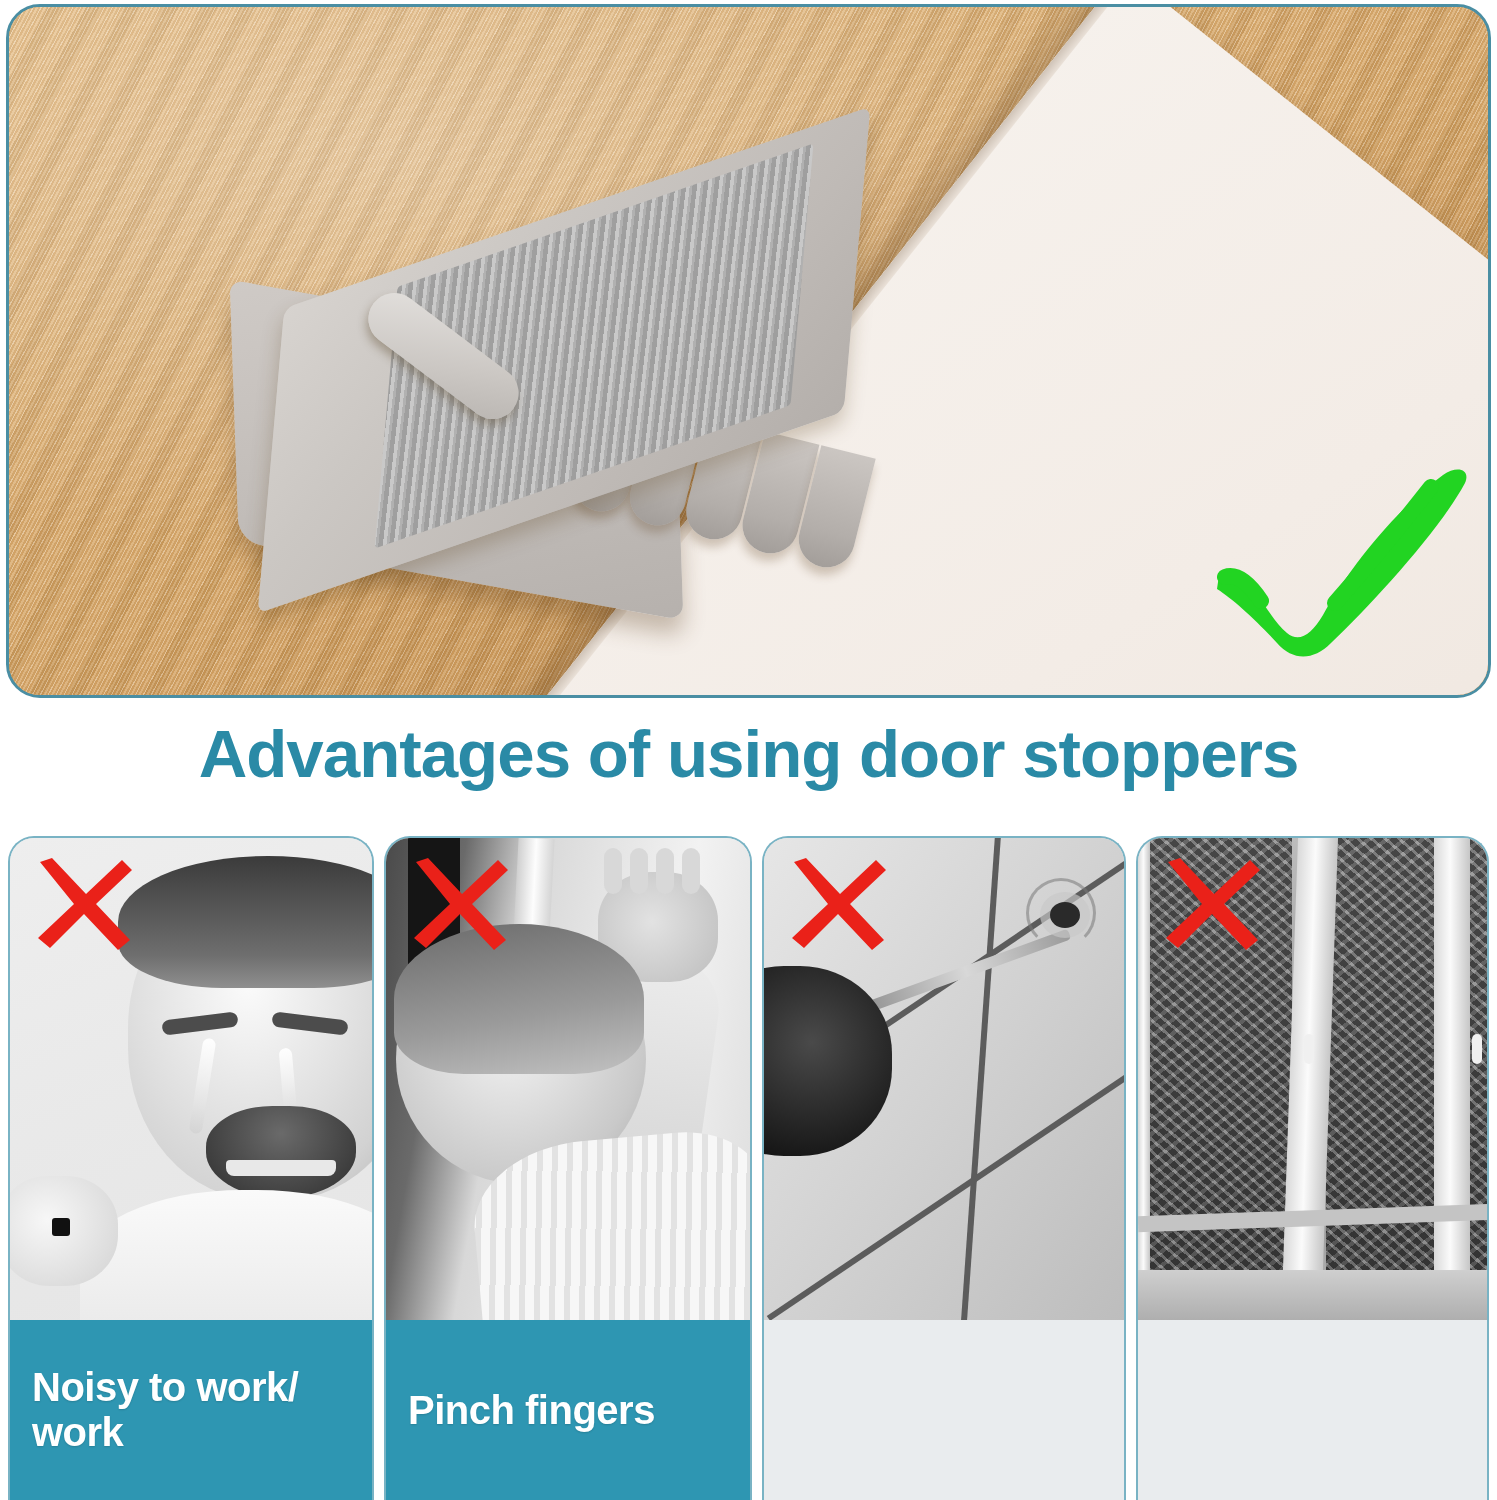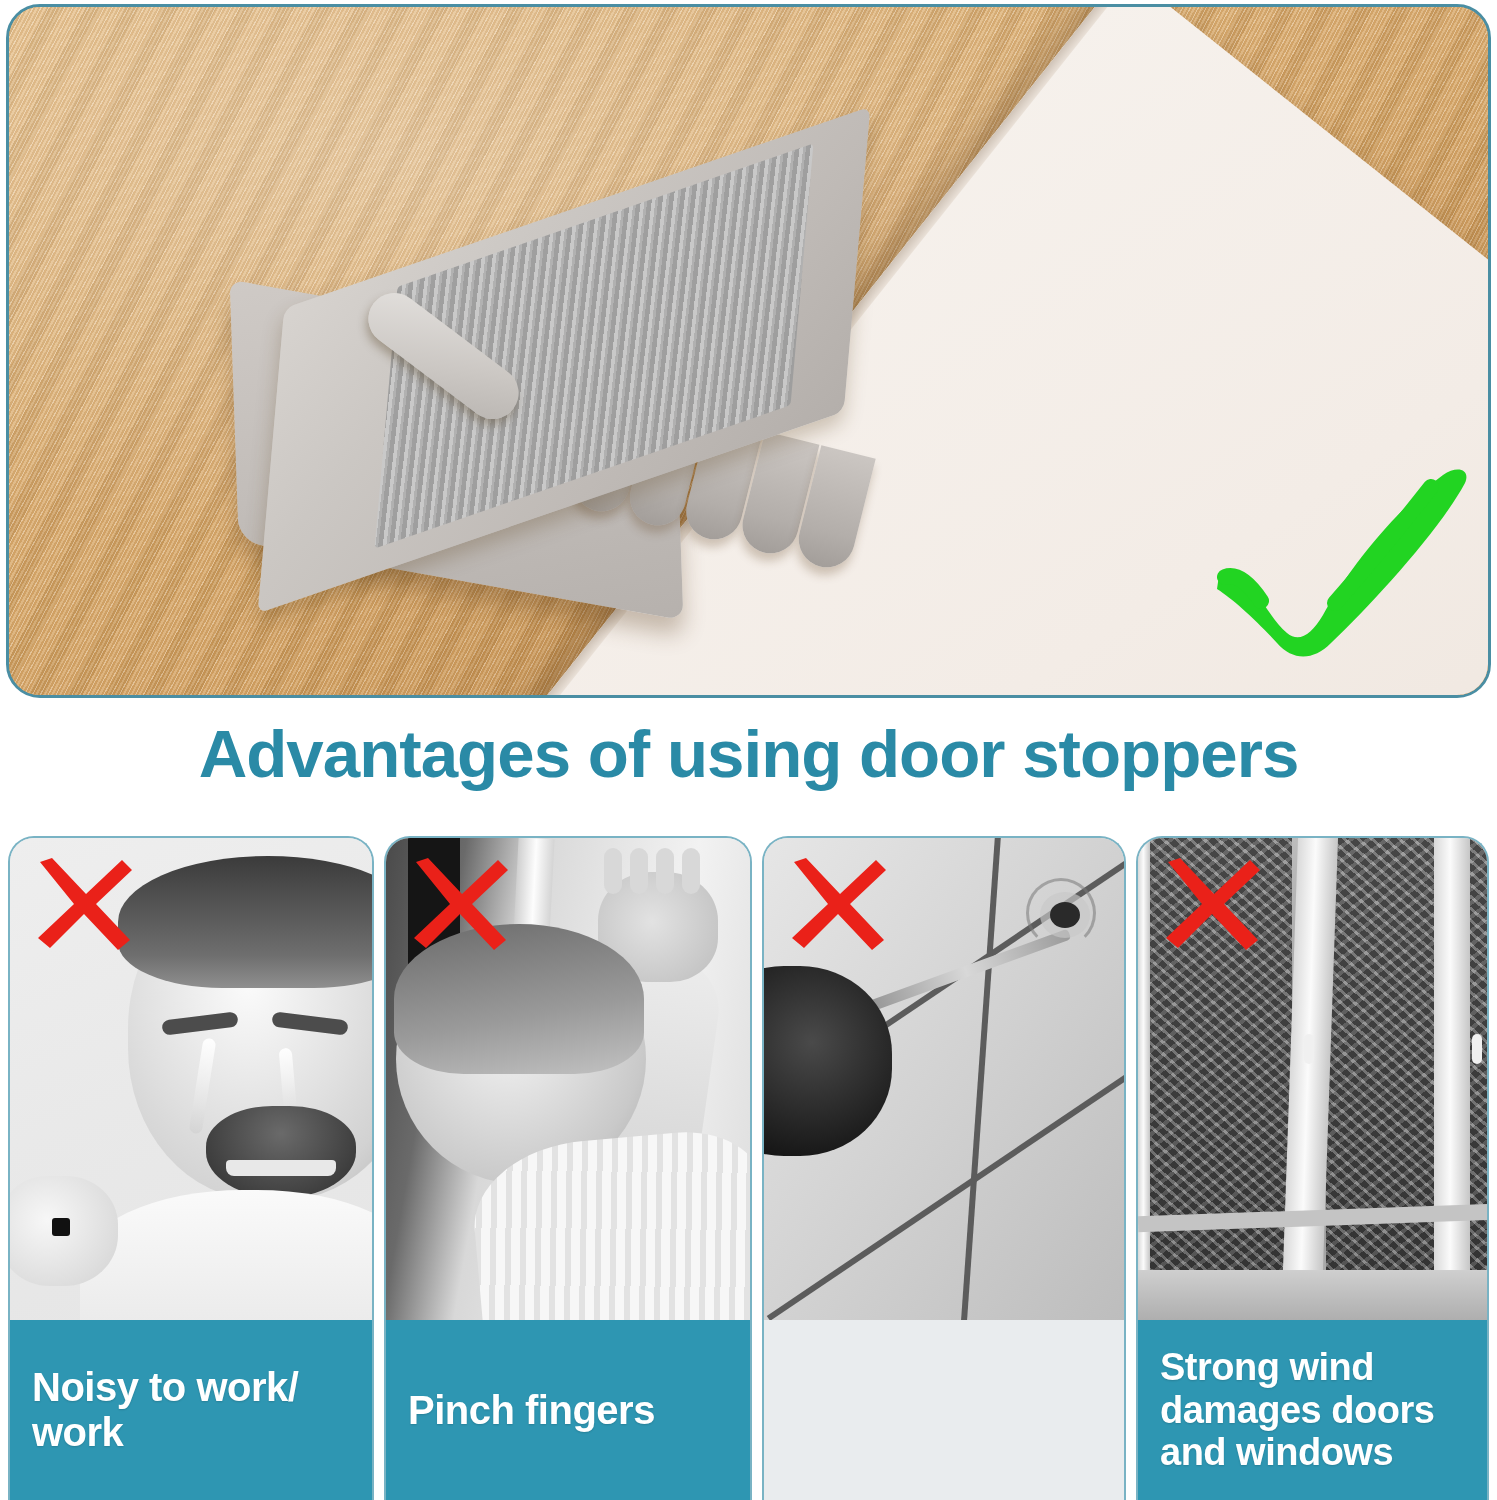--- a/index.html
+++ b/index.html
@@ -386,19 +386,16 @@
           <div class="frame f1"></div>
           <div class="frame f2"></div>
         <div class="rail"></div>
         <div class="handle h1"></div>
           <div class="handle h2"></div>
         <div class="floor"></div>
       </div>
       <svg class="xmark" viewBox="0 0 112 100">
         <path d="M12 8 L24 4 L58 40 L94 6 L104 16 L68 50 L102 86 L90 96 L56 60 L22 94 L10 84 L46 50 Z" fill="#ea2119"></path>
       </svg>
-      <div class="caption">
-        <span>Strong wind damages doors and windows</span>
-      </div>
     </div>
 
   </div>
 </div>
 
 </body></html>

